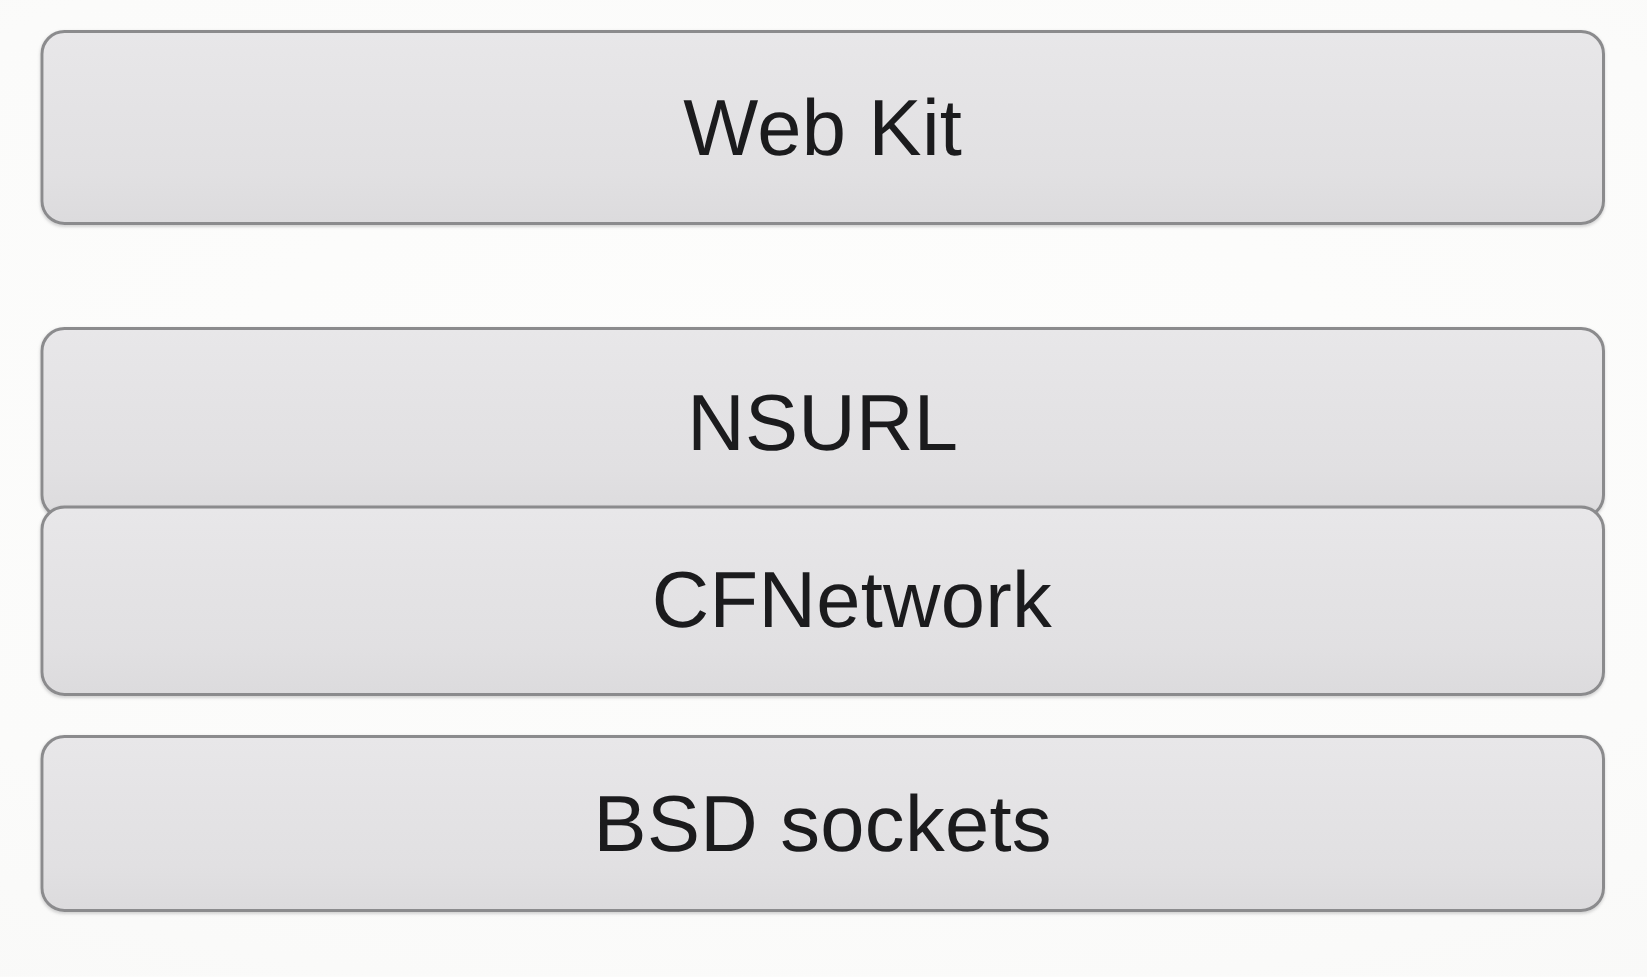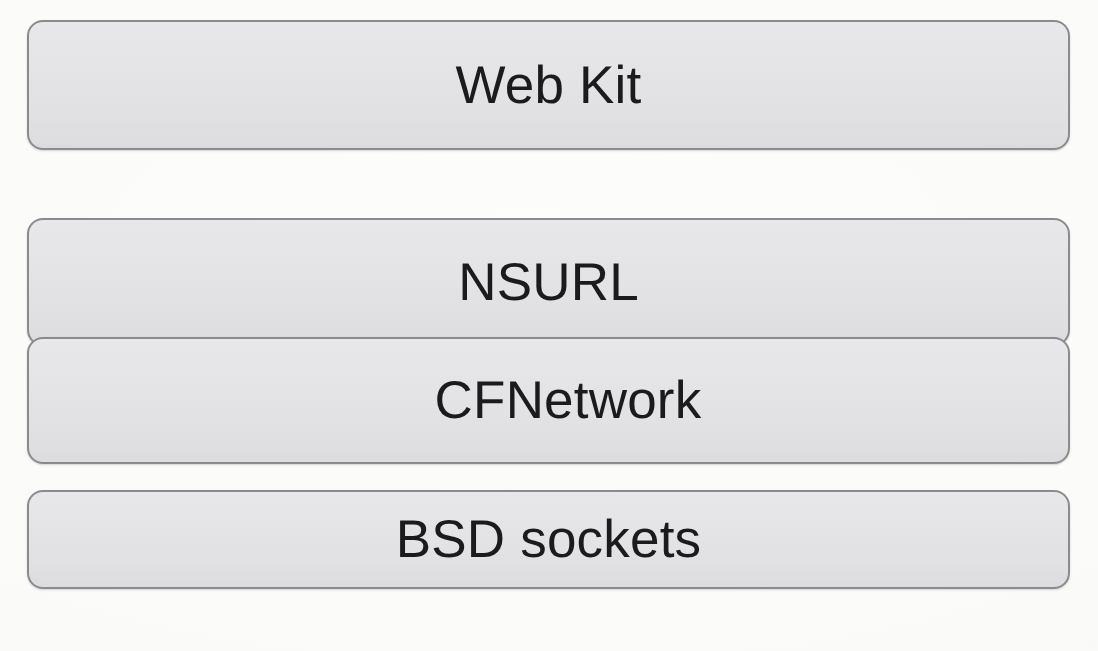--- a/index.html
+++ b/index.html
@@ -61,21 +61,21 @@
     color: #1b1b1d;
     letter-spacing: 0.2px;
     white-space: nowrap;
     text-rendering: geometricPrecision;
   }
 
   
   #layer-box-0 { top: 20px;  height: 130px; }
   #layer-box-1 { top: 186px; height: 128px; margin-top: 32px; }
   #layer-box-2 { top: 337px; height: 127px; padding-left: 39px; }
-  #layer-box-3 { top: 490px; height: 99px; align-items: center; }
+  #layer-box-3 { top: 490px; height: 118px; align-items: center; }
 </style>
 </head>
 <body>
 
 <div id="stack-diagram">
 
   <div class="layer-box" id="layer-box-0">
     <span class="layer-label">Web Kit</span>
   </div>
 

